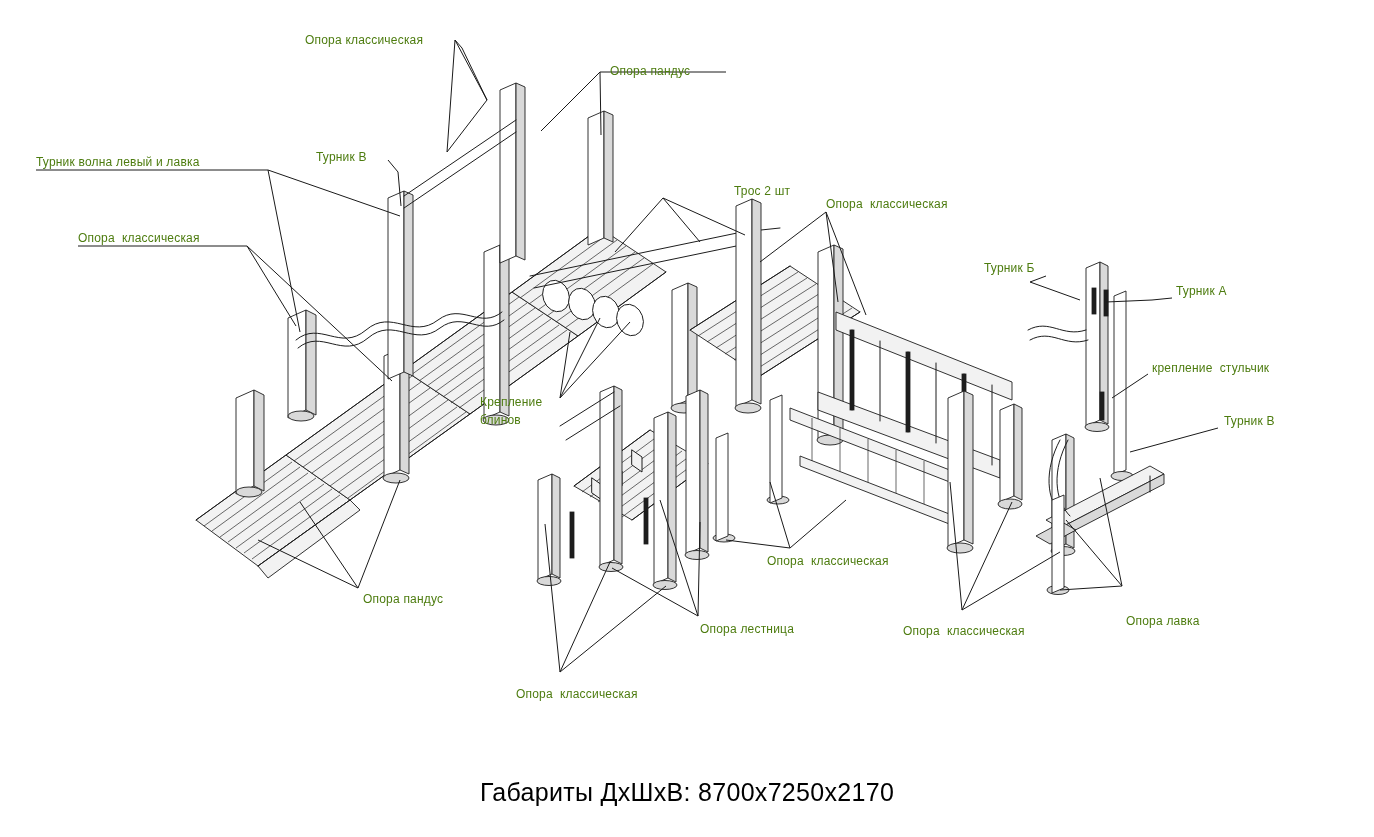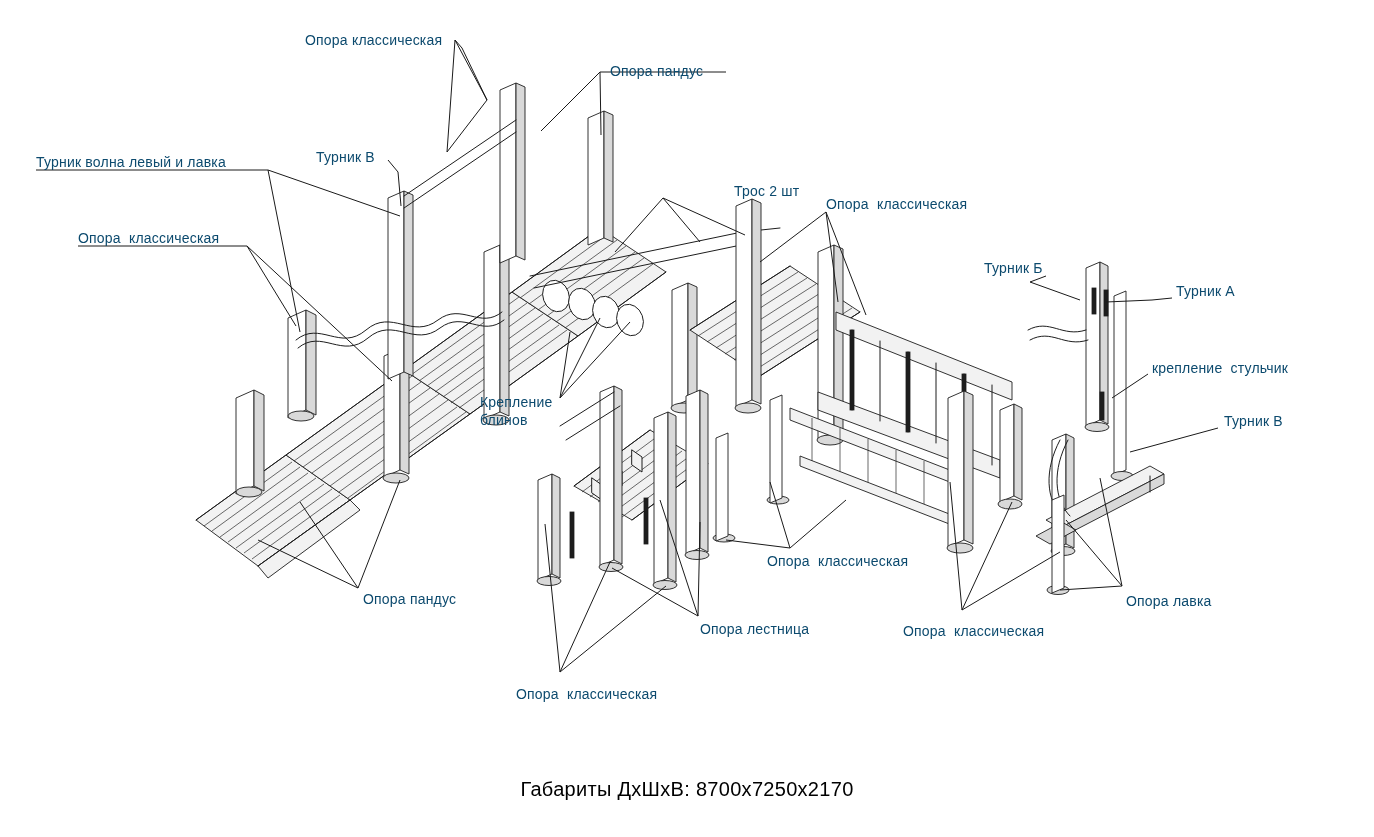--- a/index.html
+++ b/index.html
@@ -24,36 +24,36 @@
   }
   svg.drawing {
     position: absolute;
     left: 0;
     top: 0;
     width: 1374px;
     height: 837px;
   }
   .label {
     position: absolute;
-    font-size: 14px;
+    font-size: 12px;
     line-height: 18px;
-    color: #0c4a6e;
+    color: #4d7c0f;
     white-space: pre;
     letter-spacing: 0.2px;
   }
   .label.two-line {
     white-space: pre-line;
   }
   #caption {
     position: absolute;
     left: 0;
     top: 778px;
     width: 1374px;
     text-align: center;
-    font-size: 20px;
+    font-size: 25px;
     letter-spacing: 0.3px;
   }
   .leader {
     stroke: #1a1a1a;
     stroke-width: 1;
     fill: none;
   }
   .ink {
     stroke: #1d1d1d;
     fill: none;
@@ -406,16 +406,16 @@
   <div class="label" style="left:1176px; top:282px;">Турник А</div>
   <div class="label" style="left:1152px; top:359px;text-align:center;">крепление  стульчик</div>
   <div class="label" style="left:1224px; top:412px;">Турник В</div>
   <div class="label two-line" style="left:480px; top:393px;">Крепление
 блинов</div>
   <div class="label" style="left:363px; top:590px;">Опора пандус</div>
   <div class="label" style="left:767px; top:552px;">Опора  классическая</div>
   <div class="label" style="left:700px; top:620px;text-align:center;">Опора лестница</div>
   <div class="label" style="left:516px; top:685px;">Опора  классическая</div>
   <div class="label" style="left:903px; top:622px;">Опора  классическая</div>
-  <div class="label" style="left:1126px; top:592px;">Опора лавка</div>
+  <div class="label" style="left:1126px; top:612px;">Опора лавка</div>
 
   <div id="caption">Габариты ДхШхВ: 8700x7250x2170</div>
 </div>
 
 </body></html>

